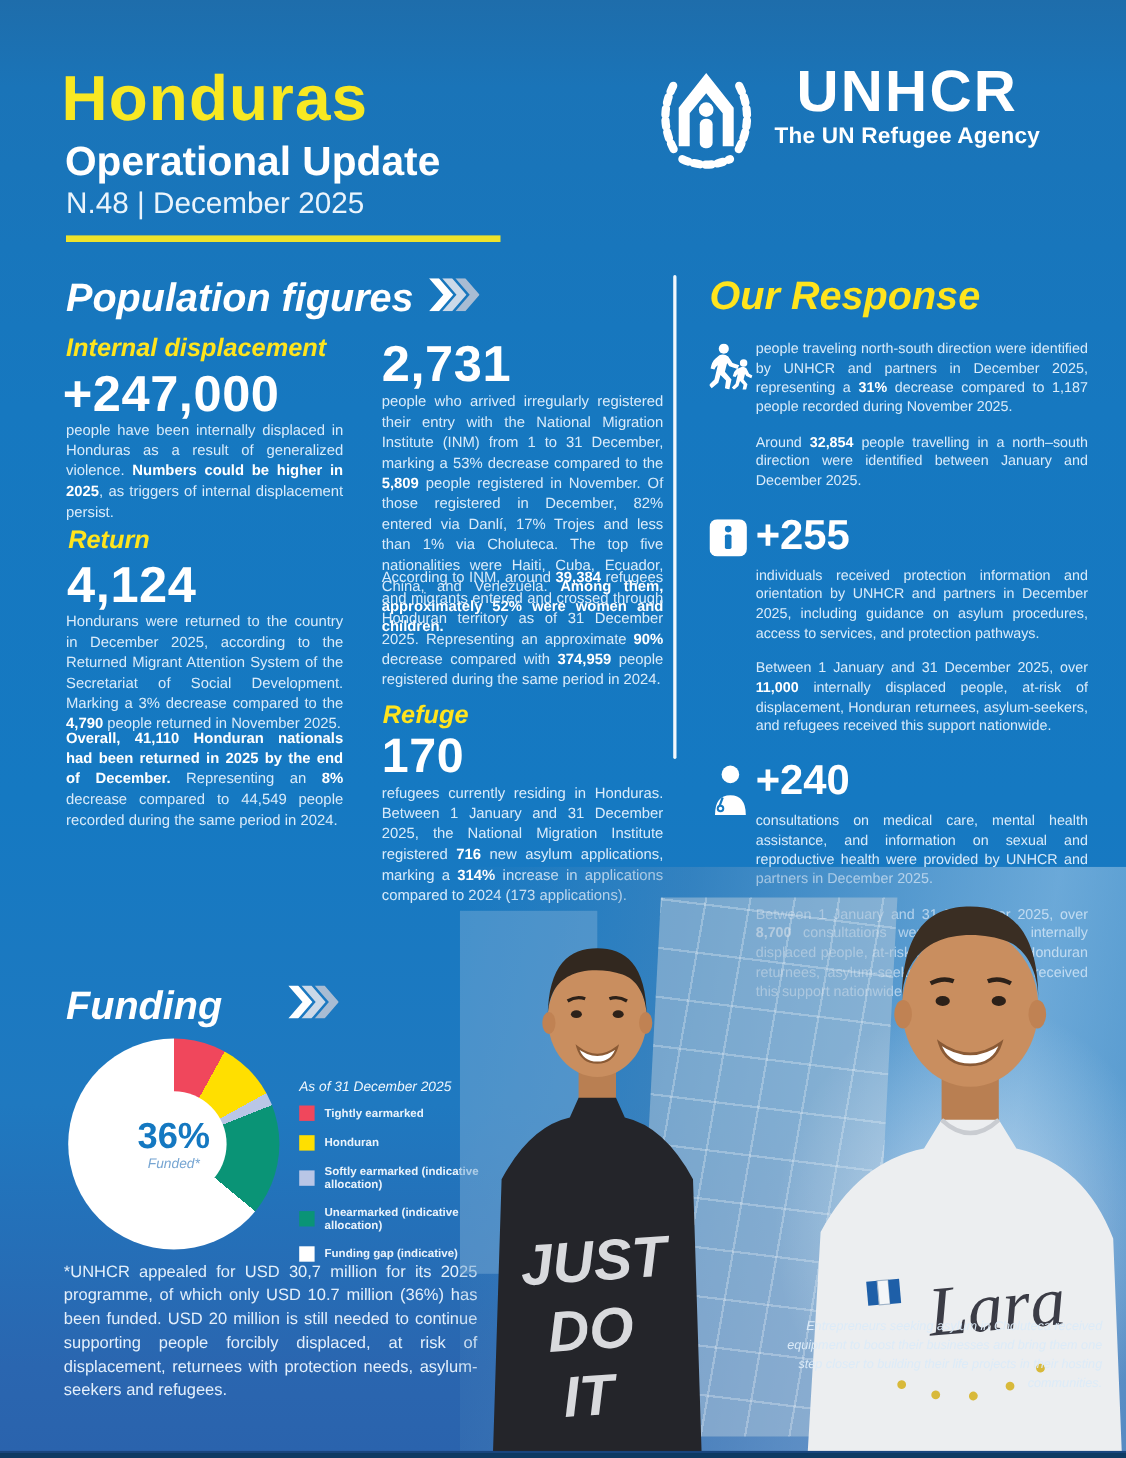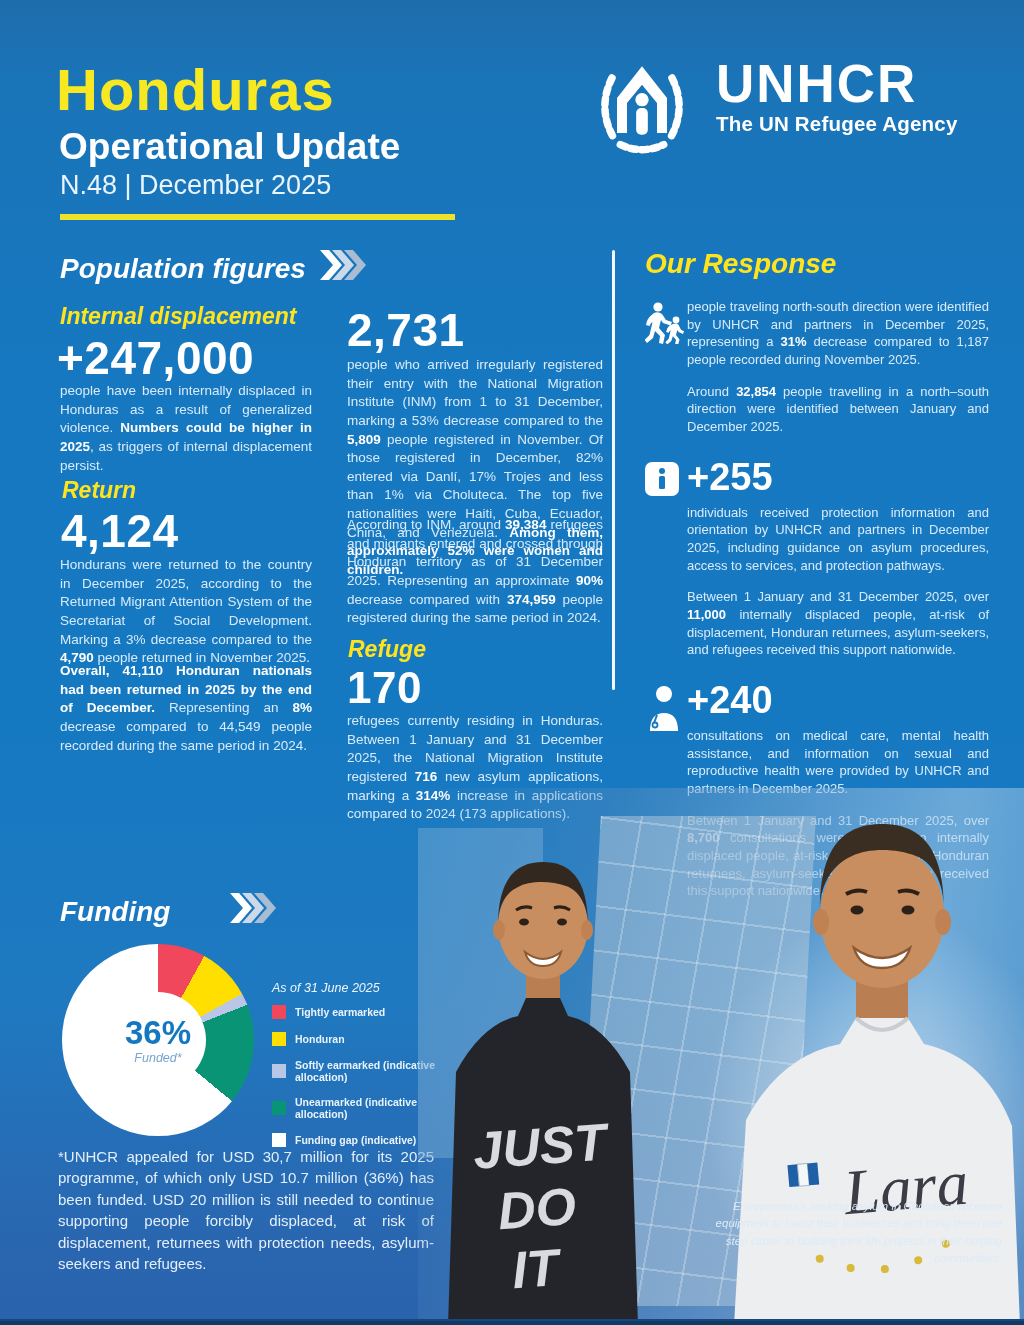--- a/index.html
+++ b/index.html
@@ -8,25 +8,25 @@
     font-family:"Liberation Sans",sans-serif;
     background:linear-gradient(180deg,#1e6dab 0%,#1a74b8 6%,#1678c0 28%,#1579c2 55%,#1f79c0 76%,#2a66b0 94%,#2a63ad 100%);
   }
   .abs{position:absolute;}
   .country{left:56px;top:56px;font-size:58px;font-weight:bold;color:#f8e822;letter-spacing:1px;}
   .optitle{left:59px;top:126px;font-size:37px;font-weight:bold;color:#ffffff;}
   .issue{left:60px;top:170px;font-size:27px;font-weight:300;color:#eaf4fc;}
   .underline{left:60px;top:214px;width:395px;height:6px;background:#eee32b;}
 
   .logo{left:592px;top:56px;display:flex;align-items:flex-start;}
-  .logo-text{margin-left:24px;color:#fff;}
+  .logo-text{margin-left:12px;color:#fff;text-align:center;}
   .logo-name{font-size:53px;font-weight:bold;letter-spacing:2px;line-height:1.05;}
   .logo-tag{font-size:20.5px;font-weight:bold;letter-spacing:.2px;margin-top:0px;}
 
-  .h-section{font-size:28px;font-weight:bold;font-style:italic;color:#ffffff;display:flex;align-items:center;gap:14px;}
+  .h-section{font-size:36px;font-weight:bold;font-style:italic;color:#ffffff;display:flex;align-items:center;gap:14px;}
   .h-section.yellow{color:#ffe41d;}
   .h-sub{font-size:23px;font-weight:bold;font-style:italic;color:#ffe41d;}
   .big-num{font-weight:bold;color:#ffffff;letter-spacing:.5px;}
   .para{font-size:13.5px;line-height:1.38;color:#d9ebfa;text-align:justify;}
   .para b{color:#ffffff;}
   .col3 .para{font-size:13px;line-height:1.36;}
 
   .divider{left:612px;top:250px;width:3px;height:440px;background:#f2f8fd;border-radius:2px;}
 
   .resp-item{display:flex;align-items:flex-start;}
@@ -182,21 +182,21 @@
     </span>
   </div>
 
   <div class="abs donut" id="funding-donut" style="background: conic-gradient(rgb(240, 71, 92) 0deg, rgb(240, 71, 92) 28.8deg, rgb(255, 223, 0) 28.8deg, rgb(255, 223, 0) 61.2deg, rgb(185, 198, 230) 61.2deg, rgb(185, 198, 230) 68.4deg, rgb(10, 148, 118) 68.4deg, rgb(10, 148, 118) 129.6deg, rgb(255, 255, 255) 129.6deg, rgb(255, 255, 255) 360deg);"></div>
   <div class="abs donut-hole">
     <div class="donut-val">36%</div>
     <div class="donut-lab">Funded*</div>
   </div>
 
   <div class="abs legend">
-    <div class="legend-title">As of 31 June 2025</div>
+    <div class="legend-title">As of 31 December 2025</div>
     <div class="legend-item">
       <span class="swatch" style="background: rgb(240, 71, 92);"></span>
       <span class="legend-label">Tightly earmarked</span>
     </div>
     <div class="legend-item">
       <span class="swatch" style="background: rgb(255, 223, 0);"></span>
       <span class="legend-label">Honduran</span>
     </div>
     <div class="legend-item">
       <span class="swatch" style="background: rgb(185, 198, 230);"></span>

